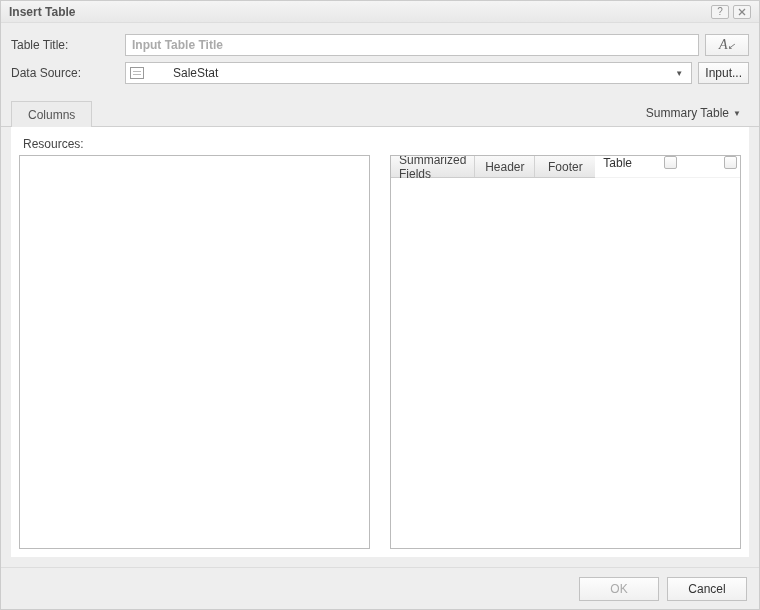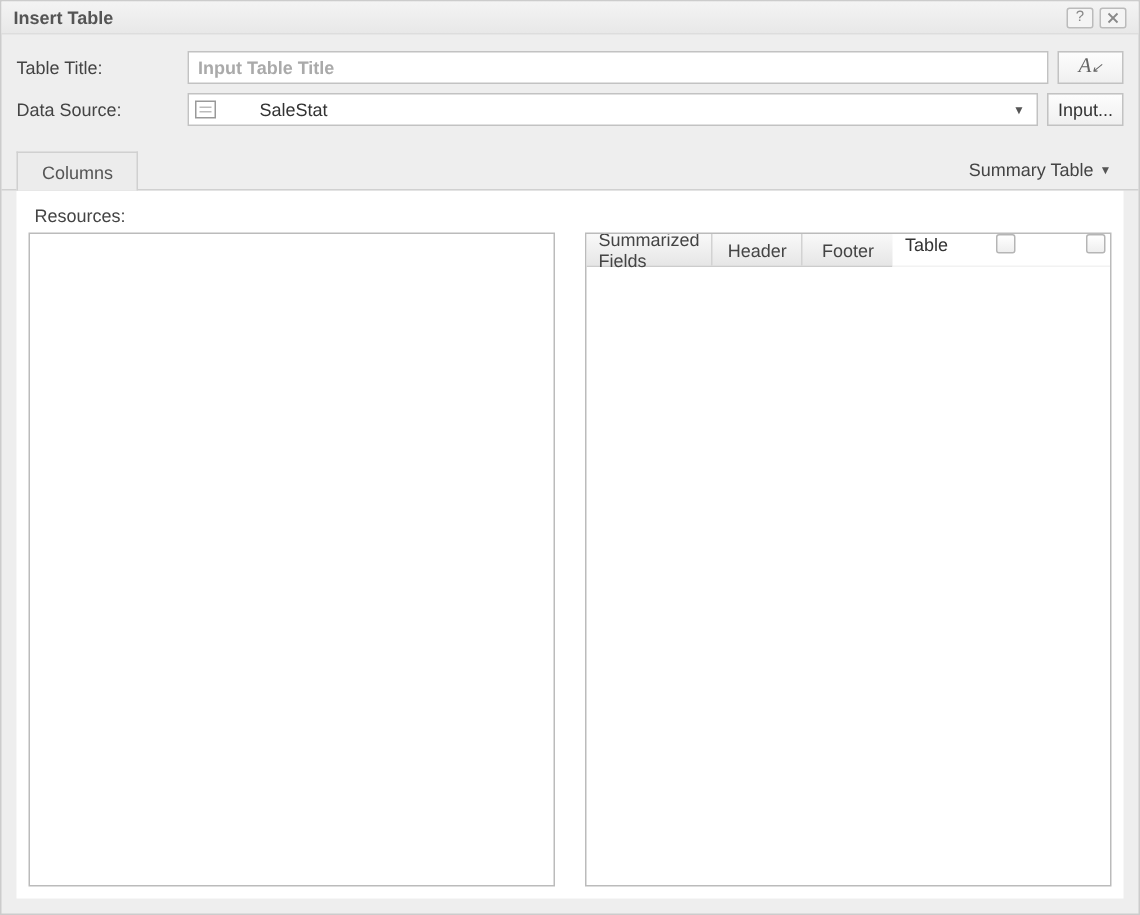--- a/index.html
+++ b/index.html
@@ -272,14 +272,18 @@
             <span class="chk"></span>
           </div>
           <div class="tcell col-f center">
             <span class="chk"></span>
           </div>
         </div>
       </div>
     </div>
   </div>
 
+  <div class="footer-bar">
+    <button class="btn" disabled="">OK</button>
+    <button class="btn">Cancel</button>
+  </div>
 
 </div>
 
 </body></html>

